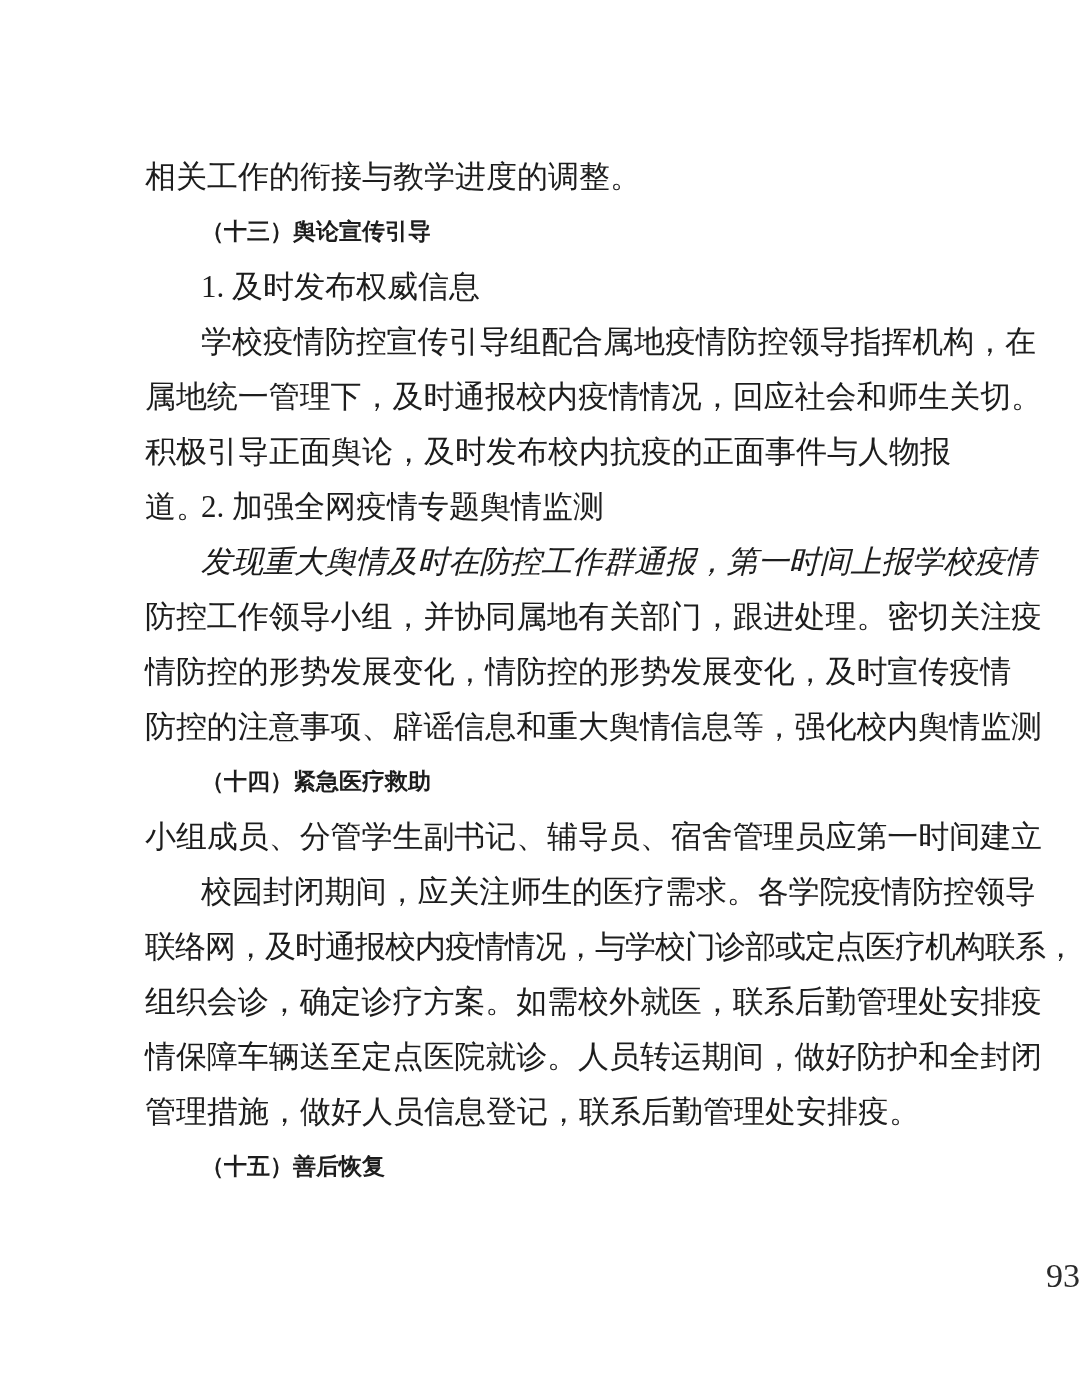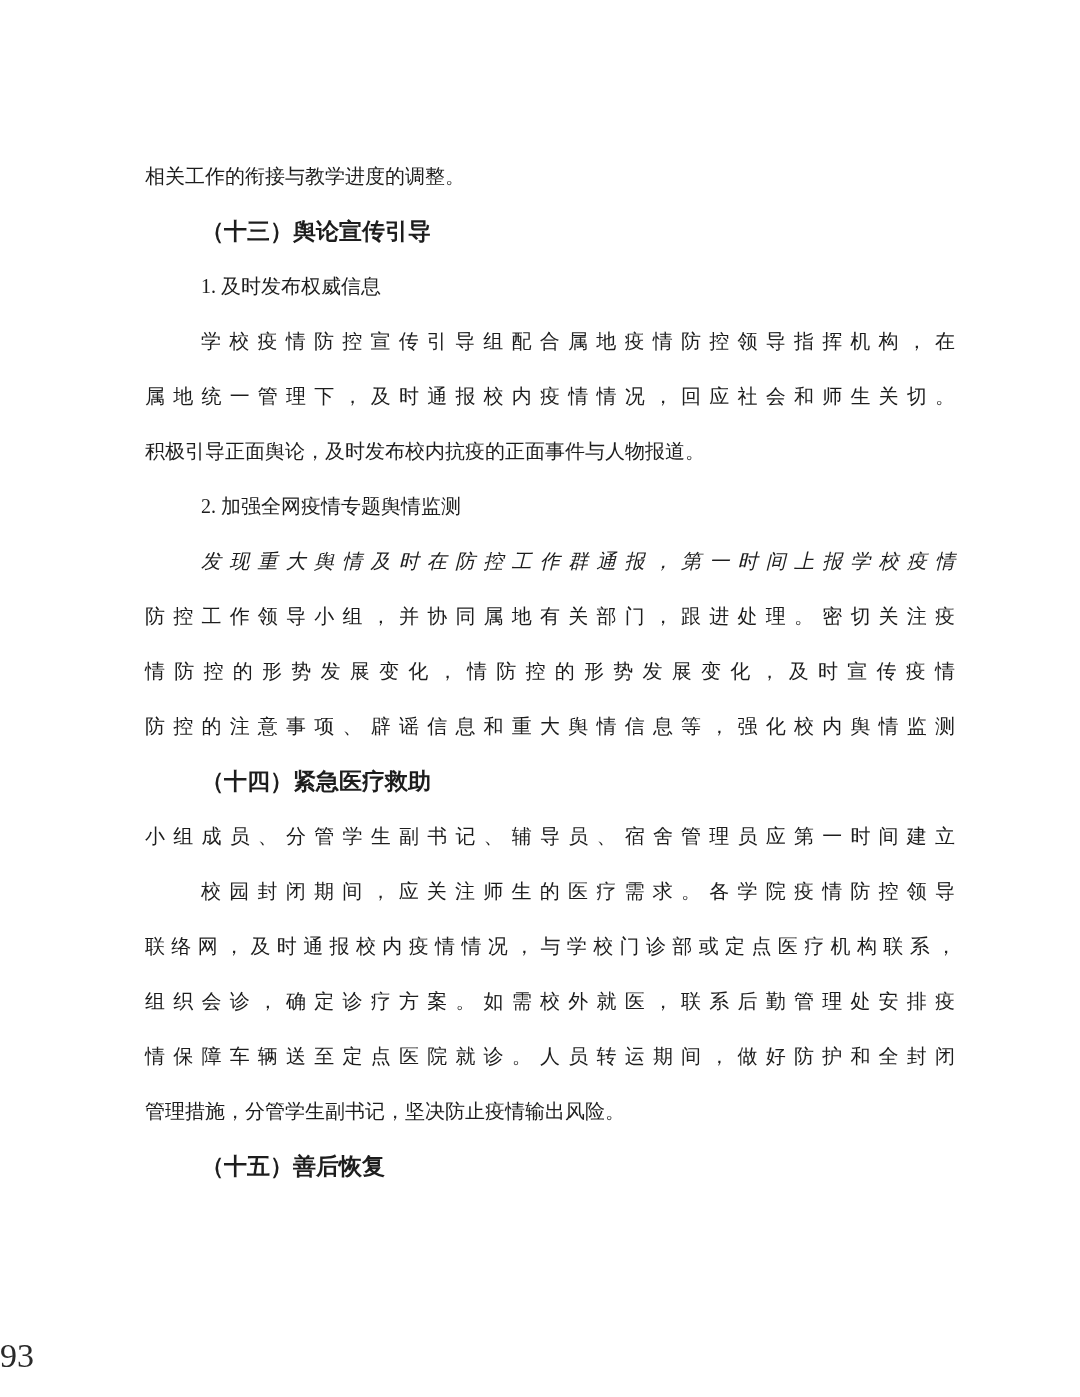--- a/index.html
+++ b/index.html
@@ -18,44 +18,44 @@
   }
   .doc-body {
     position: absolute;
     left: 145px;
     top: 149px;
     width: 810px;
   }
   .line {
     height: 55px;
     line-height: 55px;
-    font-size: 20px;
+    font-size: 31px;
     text-align: left;
     white-space: normal;
     overflow: visible;
   }
   .line.indent {
     padding-left: 56px;
   }
   .line.j {
     text-align: justify;
     text-align-last: justify;
   }
   .line.heading {
     font-weight: bold;
     font-size: 23px;
   }
   .footer {
     position: absolute;
     left: 0;
     right: 0;
-    top: 1328px;
+    top: 1248px;
     height: 55px;
     line-height: 55px;
-    text-align: left;
+    text-align: right;
   }
   .page-number {
     font-size: 34px;
     color: #2a2a2a;
     font-family: "Liberation Serif", "DejaVu Serif", serif;
   }
 </style>
 </head>
 <body>
 
@@ -71,19 +71,19 @@
       <div class="line indent j" style="white-space: nowrap; letter-spacing: -0.0740741px; font-style: italic;">发现重大舆情及时在防控工作群通报，第一时间上报学校疫情</div>
       <div class="line j" style="white-space: nowrap; letter-spacing: -0.0689655px;">防控工作领导小组，并协同属地有关部门，跟进处理。密切关注疫</div>
       <div class="line j" style="white-space: nowrap; letter-spacing: -0.0689655px;">情防控的形势发展变化，情防控的形势发展变化，及时宣传疫情</div>
       <div class="line j" style="white-space: nowrap; letter-spacing: -0.0689655px;">防控的注意事项、辟谣信息和重大舆情信息等，强化校内舆情监测</div>
       <div class="line indent heading" style="">（十四）紧急医疗救助</div>
       <div class="line j" style="white-space: nowrap; letter-spacing: -0.0689655px;">小组成员、分管学生副书记、辅导员、宿舍管理员应第一时间建立</div>
       <div class="line indent j" style="white-space: nowrap; letter-spacing: -0.0740741px;">校园封闭期间，应关注师生的医疗需求。各学院疫情防控领导</div>
       <div class="line j" style="white-space: nowrap; letter-spacing: -1px;">联络网，及时通报校内疫情情况，与学校门诊部或定点医疗机构联系，</div>
       <div class="line j" style="white-space: nowrap; letter-spacing: -0.0689655px;">组织会诊，确定诊疗方案。如需校外就医，联系后勤管理处安排疫</div>
       <div class="line j" style="white-space: nowrap; letter-spacing: -0.0689655px;">情保障车辆送至定点医院就诊。人员转运期间，做好防护和全封闭</div>
-      <div class="line" style="">管理措施，分管学生副书记，坚决防止疫情输出风险。</div>
+      <div class="line" style="">管理措施，做好人员信息登记，联系后勤管理处安排疫。</div>
       <div class="line indent heading" style="">（十五）善后恢复</div>
     </div>
   <div class="footer">
     <span class="page-number">93</span>
   </div>
 </div>
 
 </body></html>

